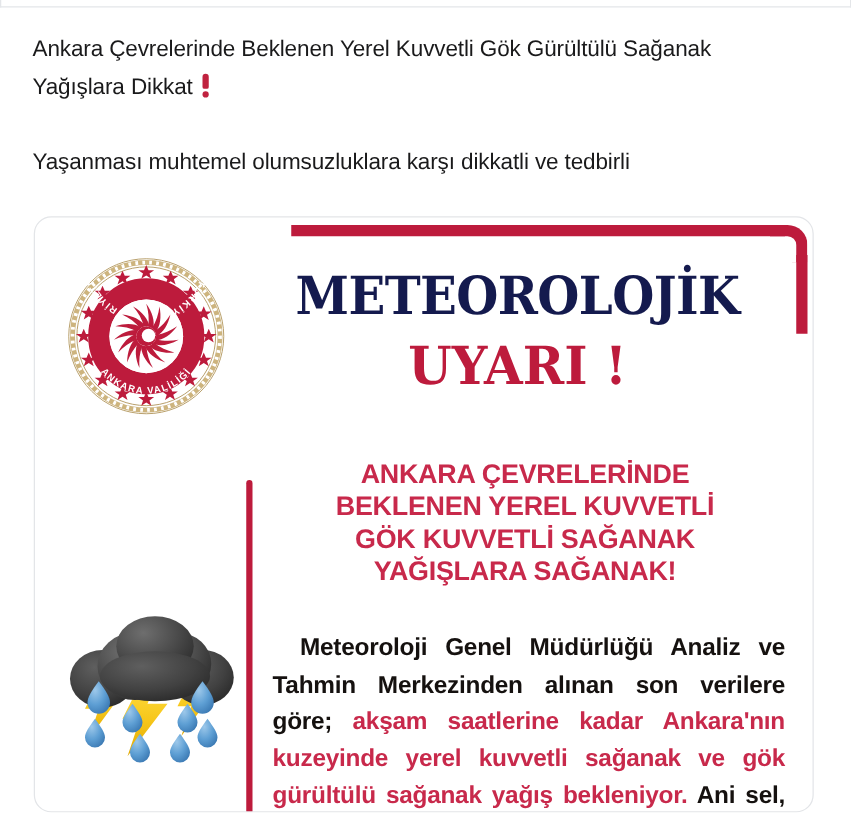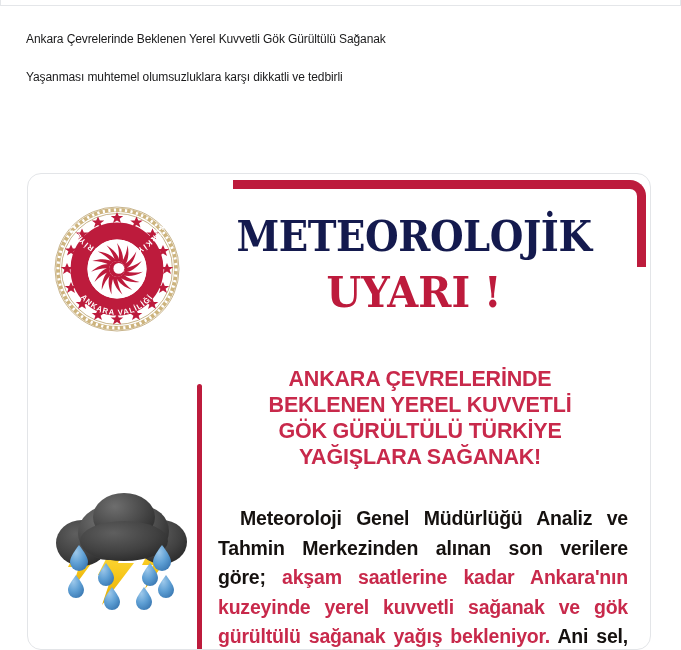--- a/index.html
+++ b/index.html
@@ -34,26 +34,26 @@
   .top-hairline-side.l { left: 0; }
   .top-hairline-side.r { right: 0; }
 
   
   .post-text {
     position: absolute;
     left: 26px;
     top: 24px;
     width: 600px;
     color: #1a1a1b;
-    font-size: 12px;
+    font-size: 18px;
     line-height: 30px;
     letter-spacing: -0.1px;
   }
   .post-line { white-space: nowrap; }
-  .post-para-2 { margin-top: 8px; }
+  .post-para-2 { margin-top: 30px; }
   .excl-emoji {
     display: inline-block;
     position: relative;
     width: 13px;
     height: 21px;
     vertical-align: -4px;
     margin-left: 4px;
   }
   .excl-emoji .bar {
     position: absolute;
@@ -212,20 +212,23 @@
 </style>
 </head>
 <body>
 
 <div class="top-hairline"></div>
 <div class="top-hairline-side l"></div>
 <div class="top-hairline-side r"></div>
 
 <div class="post-text">
   <div class="post-line">Ankara Çevrelerinde Beklenen Yerel Kuvvetli Gök Gürültülü Sağanak</div>
+  <div class="post-line">
+    <span>Yağışlara Dikkat</span><span class="excl-emoji"><span class="bar"></span><span class="dot"></span></span>
+  </div>
   <div class="post-para-2">
     <div class="post-line">Yaşanması muhtemel olumsuzluklara karşı dikkatli ve tedbirli</div>
   </div>
 </div>
 
 <div class="media-card">
 
   <div class="red-top-bar"></div>
   <div class="red-corner"></div>
   <div class="red-right-bar"></div>
@@ -329,21 +332,21 @@
       </g>
     </svg>
   </div>
 
   <div class="poster-title-1">METEOROLOJİK</div>
   <div class="poster-title-2">UYARI !</div>
 
   <div class="poster-headline">
     <div>ANKARA ÇEVRELERİNDE</div>
     <div>BEKLENEN YEREL KUVVETLİ</div>
-    <div>GÖK GÜRÜLTÜLÜ TÜRKİYE</div>
+    <div>GÖK KUVVETLİ SAĞANAK</div>
     <div>YAĞIŞLARA SAĞANAK!</div>
   </div>
 
   <div class="storm-wrap">
     <svg viewBox="0 0 150 135" xmlns="http://www.w3.org/2000/svg">
       <defs>
         <radialGradient id="cl1" cx="35%" cy="28%" r="78%">
           <stop offset="0%" stop-color="#6e6e6e"></stop>
           <stop offset="58%" stop-color="#4a4a4a"></stop>
           <stop offset="100%" stop-color="#2e2e2e"></stop>

